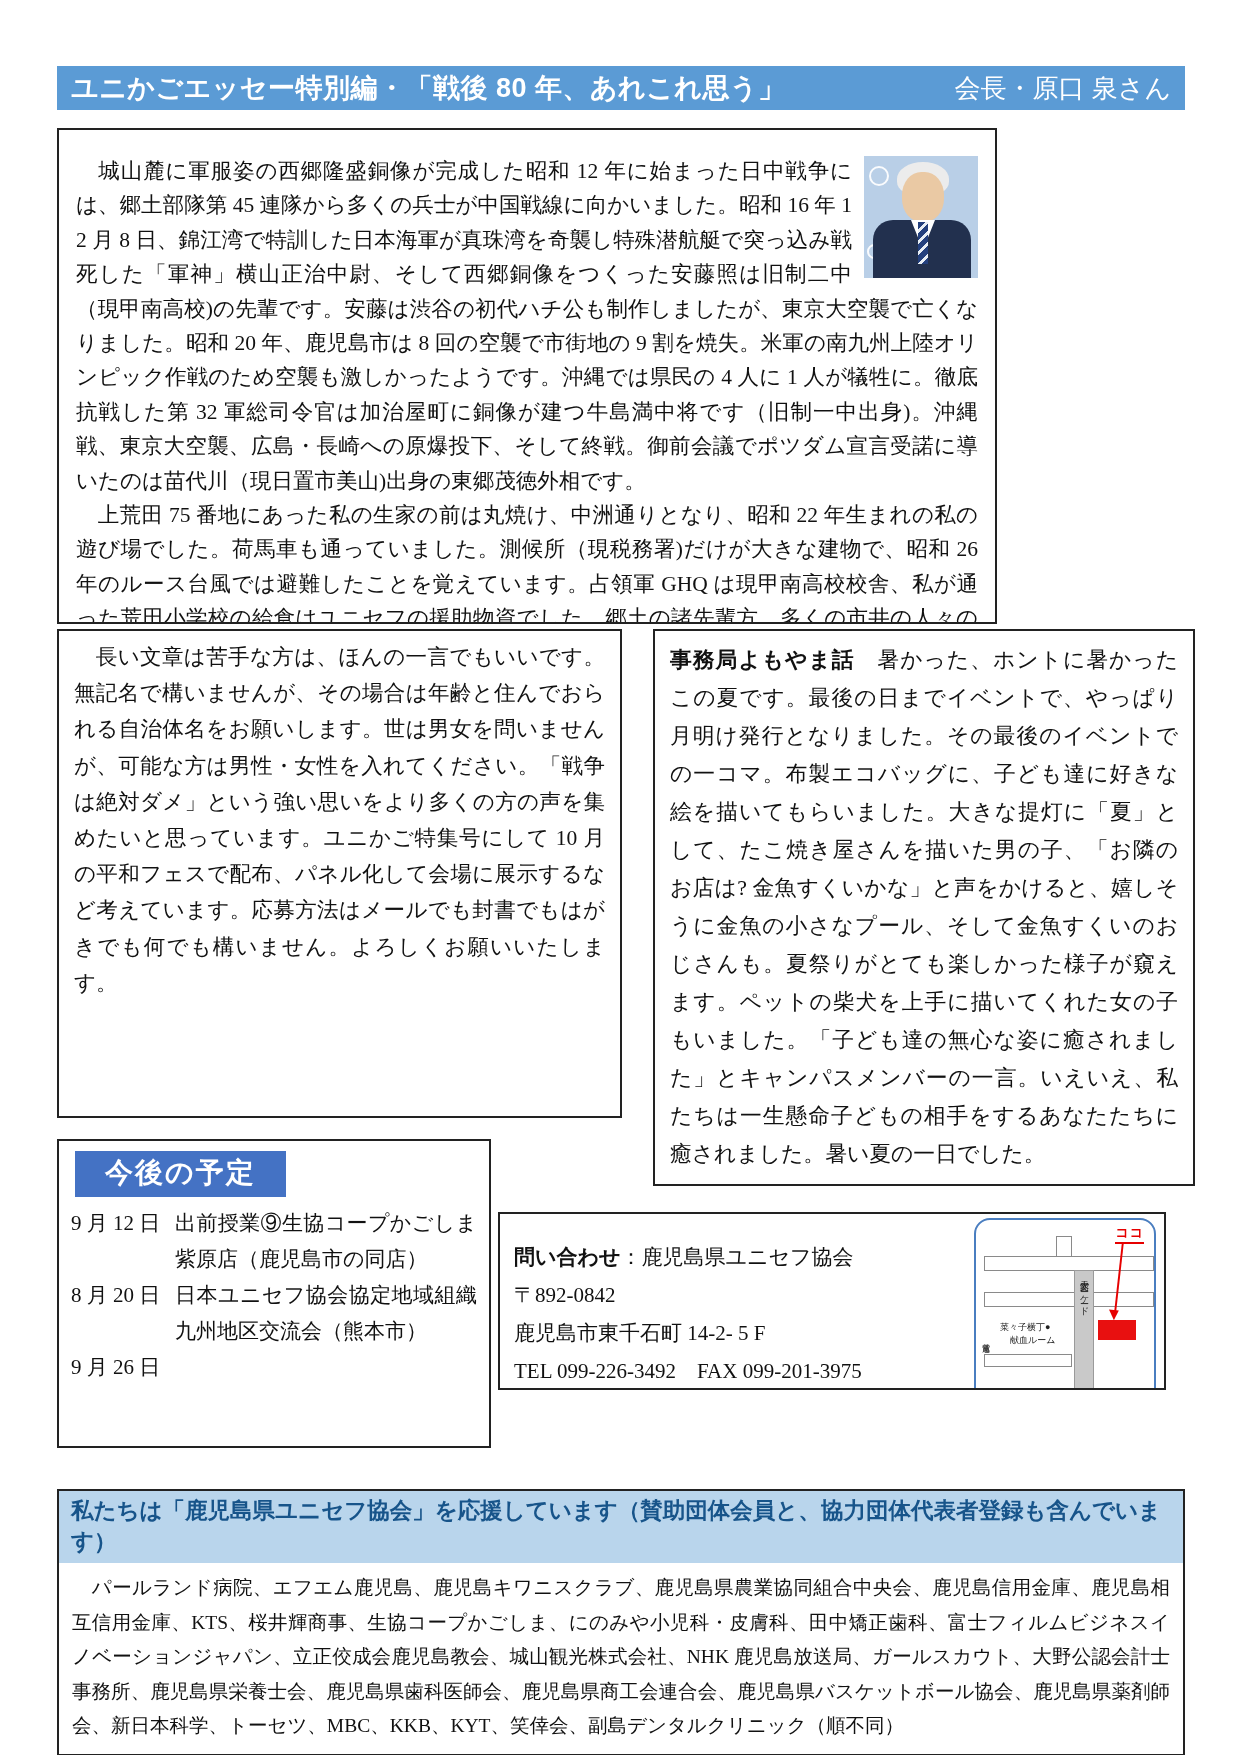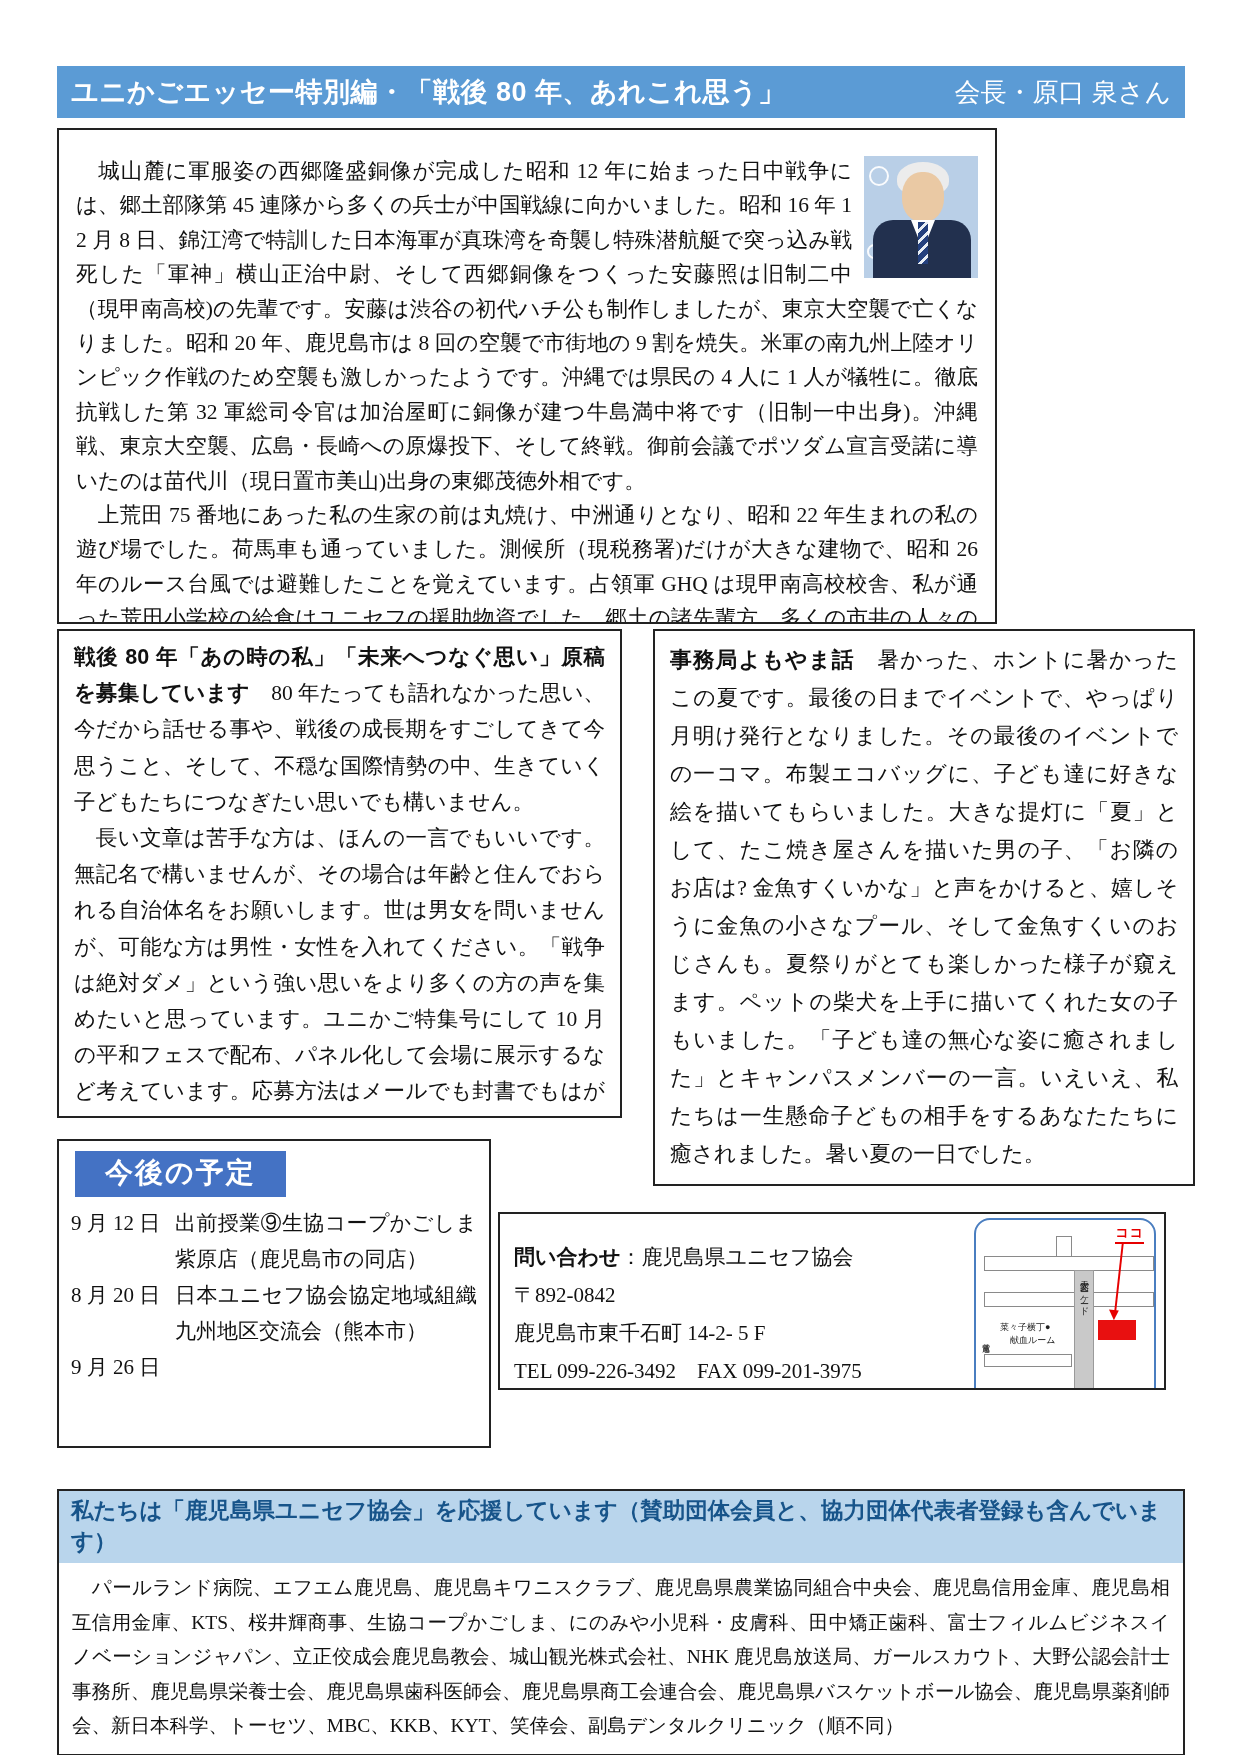--- a/index.html
+++ b/index.html
@@ -7,21 +7,21 @@
   .page {
     position:relative; width:1241px; height:1755px; margin:0 auto;
     background:#ffffff; color:#111;
     font-family:"Liberation Serif", serif;
     overflow:hidden;
   }
   .box { position:absolute; border:2px solid #222; background:#fff; overflow:hidden; }
 
   
   .header-bar {
-    position:absolute; left:57px; top:66px; width:1128px; height:52px;
+    position:absolute; left:57px; top:66px; width:1128px; height:44px;
     background:#5b9bd5; color:#fff;
     display:flex; align-items:center; justify-content:space-between;
     padding:0 14px; font-family:"Liberation Sans", sans-serif;
   }
   .header-title { font-weight:bold; font-size:27px; letter-spacing:.5px; }
   .header-author { font-size:26px; }
 
   
   .main-box { left:57px; top:128px; width:940px; height:496px; padding:24px 17px;
     font-size:21.5px; line-height:34.4px; text-align:justify; word-break:break-all; }
@@ -120,21 +120,20 @@
       <div class="p-face"></div>
       <div class="p-suit"></div>
       <div class="p-shirt"></div>
       <div class="p-tie"></div>
     </div>
     <p class="essay-p">　城山麓に軍服姿の西郷隆盛銅像が完成した昭和 12 年に始まった日中戦争には、郷土部隊第 45 連隊から多くの兵士が中国戦線に向かいました。昭和 16 年 12 月 8 日、錦江湾で特訓した日本海軍が真珠湾を奇襲し特殊潜航艇で突っ込み戦死した「軍神」横山正治中尉、そして西郷銅像をつくった安藤照は旧制二中（現甲南高校)の先輩です。安藤は渋谷の初代ハチ公も制作しましたが、東京大空襲で亡くなりました。昭和 20 年、鹿児島市は 8 回の空襲で市街地の 9 割を焼失。米軍の南九州上陸オリンピック作戦のため空襲も激しかったようです。沖縄では県民の 4 人に 1 人が犠牲に。徹底抗戦した第 32 軍総司令官は加治屋町に銅像が建つ牛島満中将です（旧制一中出身)。沖縄戦、東京大空襲、広島・長崎への原爆投下、そして終戦。御前会議でポツダム宣言受諾に導いたのは苗代川（現日置市美山)出身の東郷茂徳外相です。</p>
     <p class="essay-p">　上荒田 75 番地にあった私の生家の前は丸焼け、中洲通りとなり、昭和 22 年生まれの私の遊び場でした。荷馬車も通っていました。測候所（現税務署)だけが大きな建物で、昭和 26 年のルース台風では避難したことを覚えています。占領軍 GHQ は現甲南高校校舎、私が通った荒田小学校の給食はユニセフの援助物資でした。郷土の諸先輩方、多くの市井の人々の犠牲の上に今日の日本の平和が築かれています。世界各地の紛争が止み、一日も早く子どもたちの幸せが訪れますように鹿児島県ユニセフ協会は努力いたします。　　　　（志學館大学教授）</p>
   </div>
 
   <div class="box left-box">
-    <p><span class="bold-lead">戦後 80 年「あの時の私」「未来へつなぐ思い」原稿を募集しています</span><span>　80 年たっても語れなかった思い、今だから話せる事や、戦後の成長期をすごしてきて今思うこと、そして、不穏な国際情勢の中、生きていく子どもたちにつなぎたい思いでも構いません。</span></p>
     <p>　長い文章は苦手な方は、ほんの一言でもいいです。無記名で構いませんが、その場合は年齢と住んでおられる自治体名をお願いします。世は男女を問いませんが、可能な方は男性・女性を入れてください。「戦争は絶対ダメ」という強い思いをより多くの方の声を集めたいと思っています。ユニかご特集号にして 10 月の平和フェスで配布、パネル化して会場に展示するなど考えています。応募方法はメールでも封書でもはがきでも何でも構いません。よろしくお願いいたします。</p>
   </div>
 
   <div class="box right-box">
     <p><span class="pop-title">事務局よもやま話</span><span>　暑かった、ホントに暑かったこの夏です。最後の日までイベントで、やっぱり月明け発行となりました。その最後のイベントでの一コマ。布製エコバッグに、子ども達に好きな絵を描いてもらいました。大きな提灯に「夏」として、たこ焼き屋さんを描いた男の子、「お隣のお店は? 金魚すくいかな」と声をかけると、嬉しそうに金魚の小さなプール、そして金魚すくいのおじさんも。夏祭りがとても楽しかった様子が窺えます。ペットの柴犬を上手に描いてくれた女の子もいました。「子ども達の無心な姿に癒されました」とキャンパスメンバーの一言。いえいえ、私たちは一生懸命子どもの相手をするあなたたちに癒されました。暑い夏の一日でした。</span></p>
   </div>
 
   <div class="box schedule-box">
     <div class="schedule-header">今後の予定</div>
     <div class="schedule-row">

